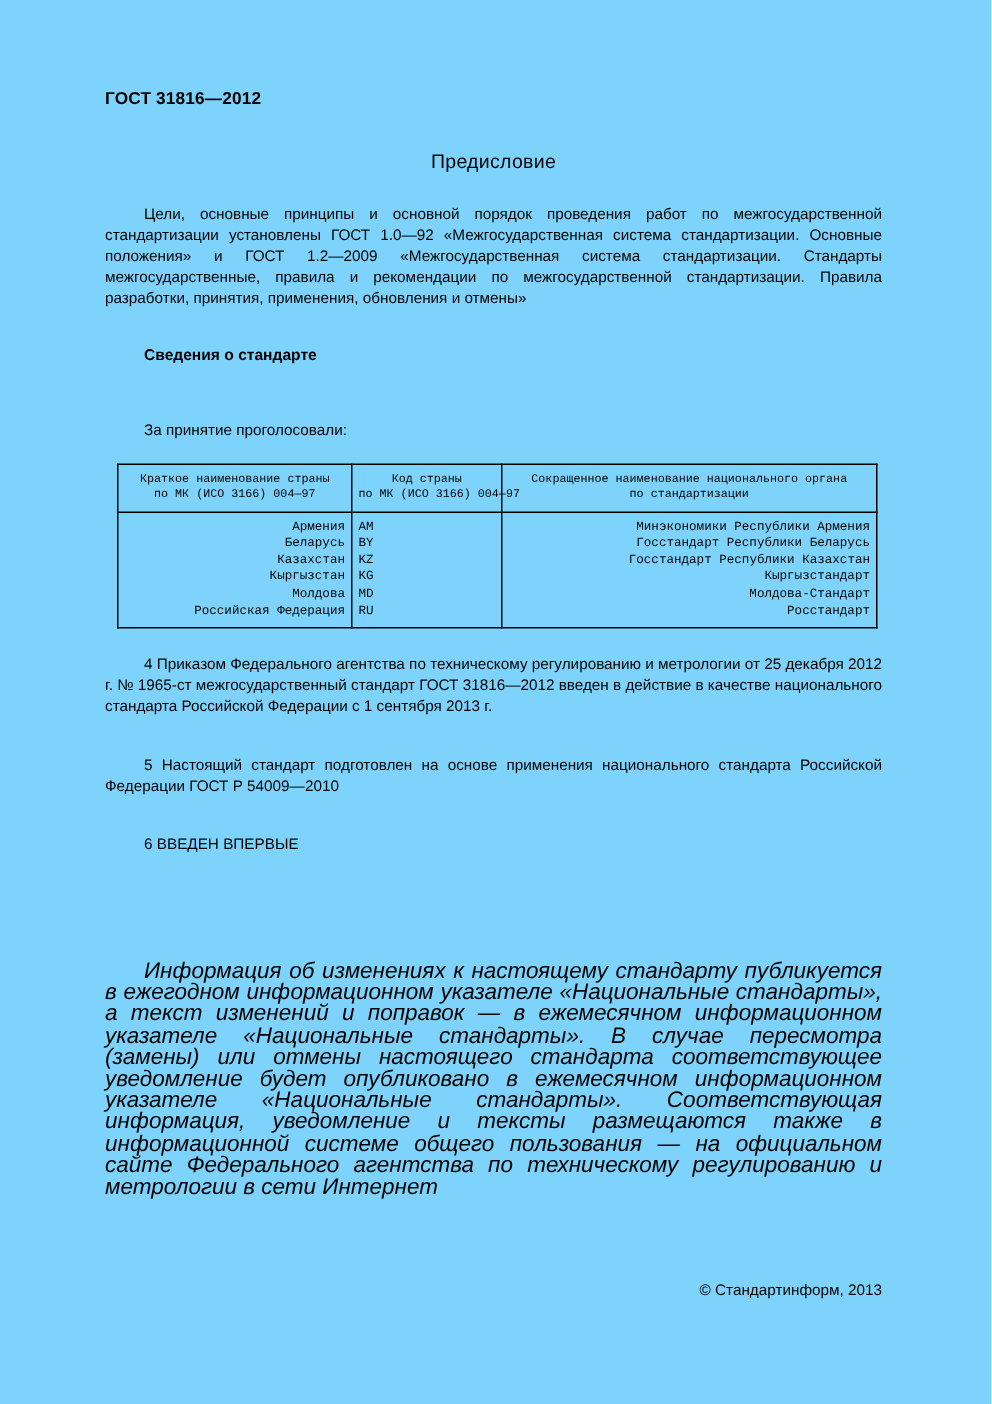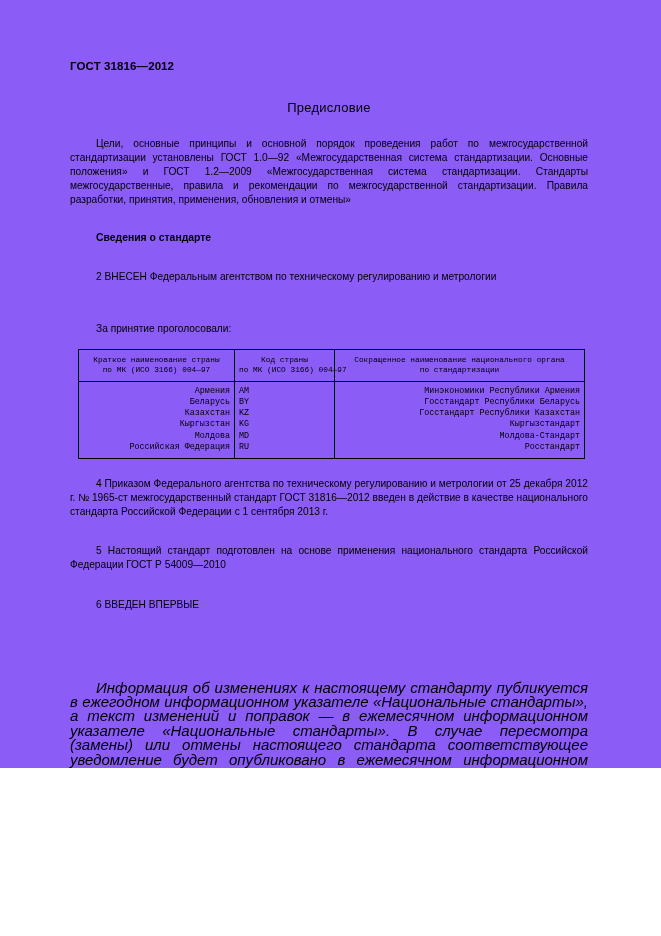--- a/index.html
+++ b/index.html
@@ -3,22 +3,22 @@
 <meta charset="utf-8">
 <style>
   html, body {
     margin: 0;
     padding: 0;
     background: #ffffff;
   }
   .page {
     position: relative;
     width: 661px;
-    height: 768px;
-    background: #8b5cf6;
+    height: 936px;
+    background: #7dd3fc;
     font-family: "Liberation Sans", sans-serif;
     color: #000000;
     overflow: hidden;
   }
   .content {
     position: absolute;
     left: 70px;
     top: 60px;
     width: 518px;
   }
@@ -44,21 +44,21 @@
     text-align: justify;
     text-justify: inter-word;
     margin: 0 0 13px 0;
     text-indent: 26px;
     hyphens: manual;
   }
 
   .subhead {
     font-size: 10.4px;
     font-weight: bold;
-    margin: 0 0 15px 0;
+    margin: 0 0 2px 0;
     text-indent: 26px;
   }
 
   
   .vote-table {
     border-collapse: collapse;
     width: 506px;
     margin: 4px 0 0 8px;
     table-layout: fixed;
   }
@@ -123,21 +123,20 @@
 
     <p class="body">Цели, основные принципы и основной порядок проведения работ по межгосударственной стандартизации установлены ГОСТ 1.0—92 «Межгосударственная система стандартизации. Основные положения» и ГОСТ 1.2—2009 «Межгосударственная система стандартизации. Стандарты межгосударственные, правила и рекомендации по межгосударственной стандартизации. Правила разработки, принятия, применения, обновления и отмены»</p>
 
     <div class="spacer-xs"></div>
 
     <div class="subhead">Сведения о стандарте</div>
 
 
     <div class="spacer-xs"></div>
 
-    <p class="body">2  ВНЕСЕН Федеральным агентством по техническому регулированию и метрологии</p>
 
     <div class="spacer-xs"></div>
 
 
     <div class="spacer-xs"></div>
 
     <p class="body">За принятие проголосовали:</p>
 
     <table class="vote-table">
       <colgroup>

